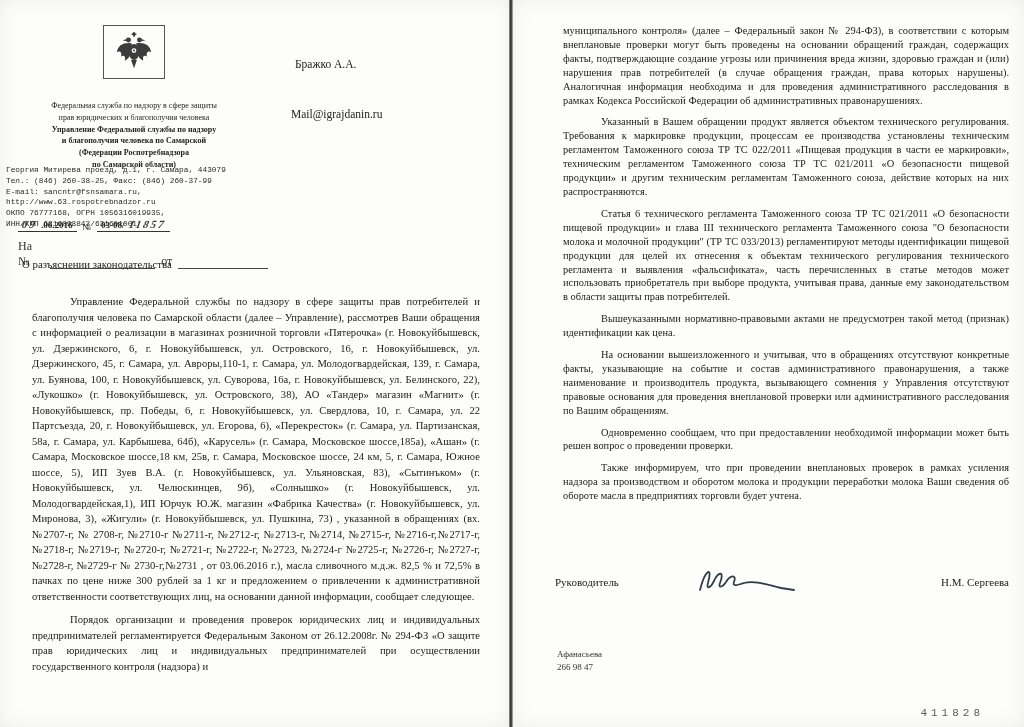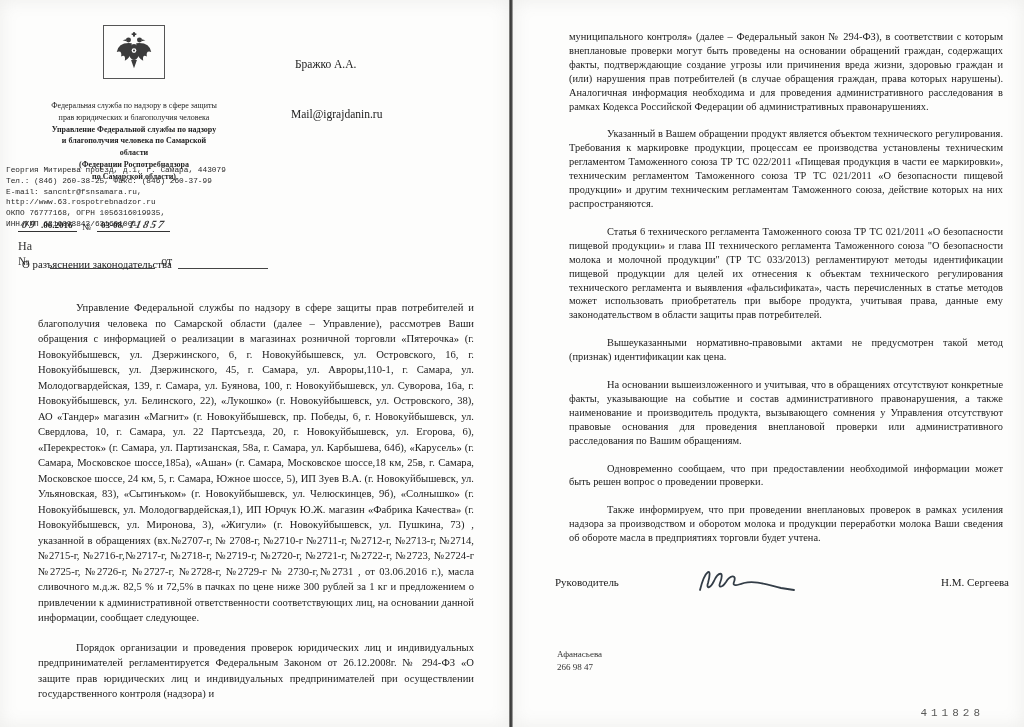--- a/index.html
+++ b/index.html
@@ -60,21 +60,21 @@
 
   
   .body1{
     position:absolute;left:24px;top:286px;width:464px;
     font-size:10.6px;line-height:15.5px;text-align:justify;color:#1c1c1c;
   }
   .body2{
     position:absolute;left:42px;top:16px;width:462px;
     font-size:10.4px;line-height:13.9px;text-align:justify;color:#1c1c1c;
   }
-  .para{text-indent:38px;margin:14px;}
+  .para{text-indent:38px;margin:8px;}
   .para.noindent{text-indent:0;}
 
   
   .sig-row{position:absolute;left:42px;top:570px;width:462px;height:40px;font-size:11px;color:#222;}
   .sig-title{position:absolute;left:0;top:6px;}
   .sig-name{position:absolute;right:8px;top:6px;}
   .sig-mark{position:absolute;left:125px;top:-12px;}
   .exec-block{position:absolute;left:44px;top:648px;font-size:9px;line-height:13px;color:#333;}
   .stamp{
     position:absolute;right:40px;bottom:8px;
@@ -107,21 +107,20 @@
         <circle cx="30" cy="28" r="1.4"></circle>
       </g>
     </svg>
   </div>
 
   <div class="org-block">
     <div>Федеральная служба по надзору в сфере защиты</div>
     <div>прав юридических и благополучия человека</div>
     <div class="b">Управление Федеральной службы по надзору</div>
     <div class="b">и благополучия человека по Самарской</div>
-    <div class="b">области</div>
     <div class="b">(Федерации Роспотребнадзора</div>
     <div class="b">по Самарской области)</div>
   </div>
 
   <div class="addr-block">
     <div>Георгия Митирева проезд, д.1, г. Самара, 443079</div>
     <div>Тел.: (846) 260-38-25, Факс: (846) 260-37-99</div>
     <div>E-mail: sancntr@fsnsamara.ru,</div>
     <div>http://www.63.rospotrebnadzor.ru</div>
     <div>ОКПО 76777168, ОГРН 1056316019935,</div>

